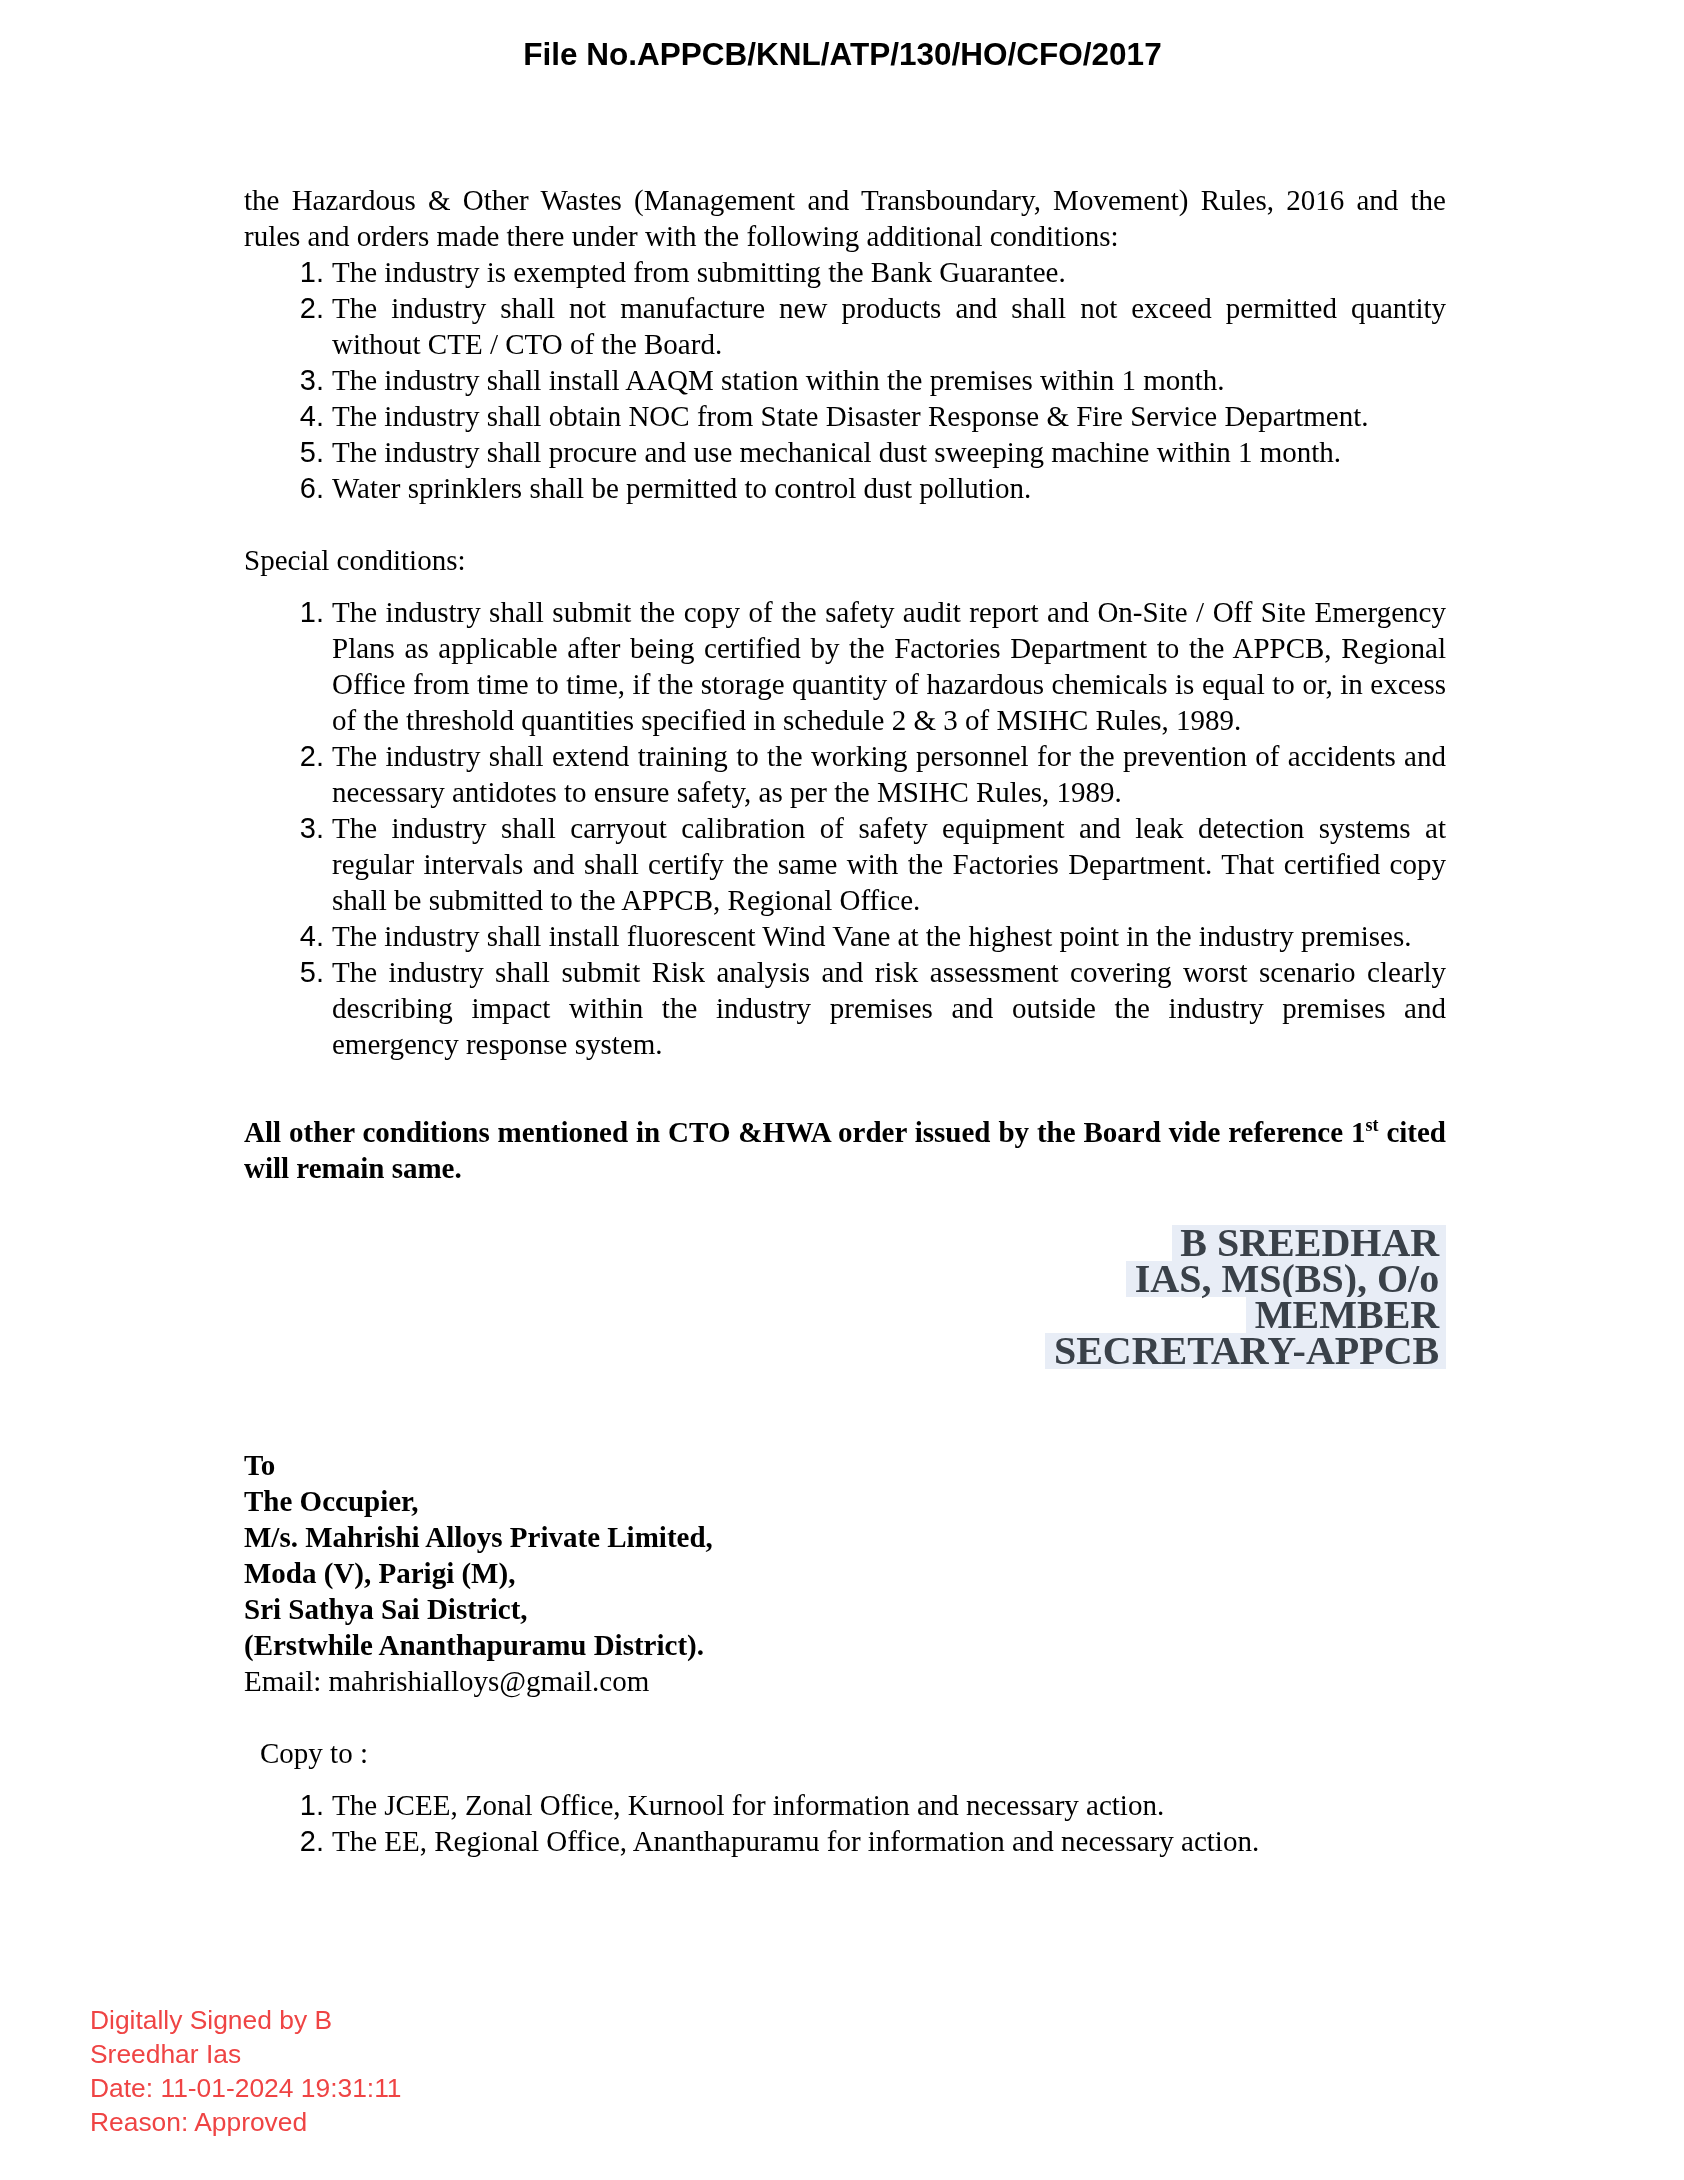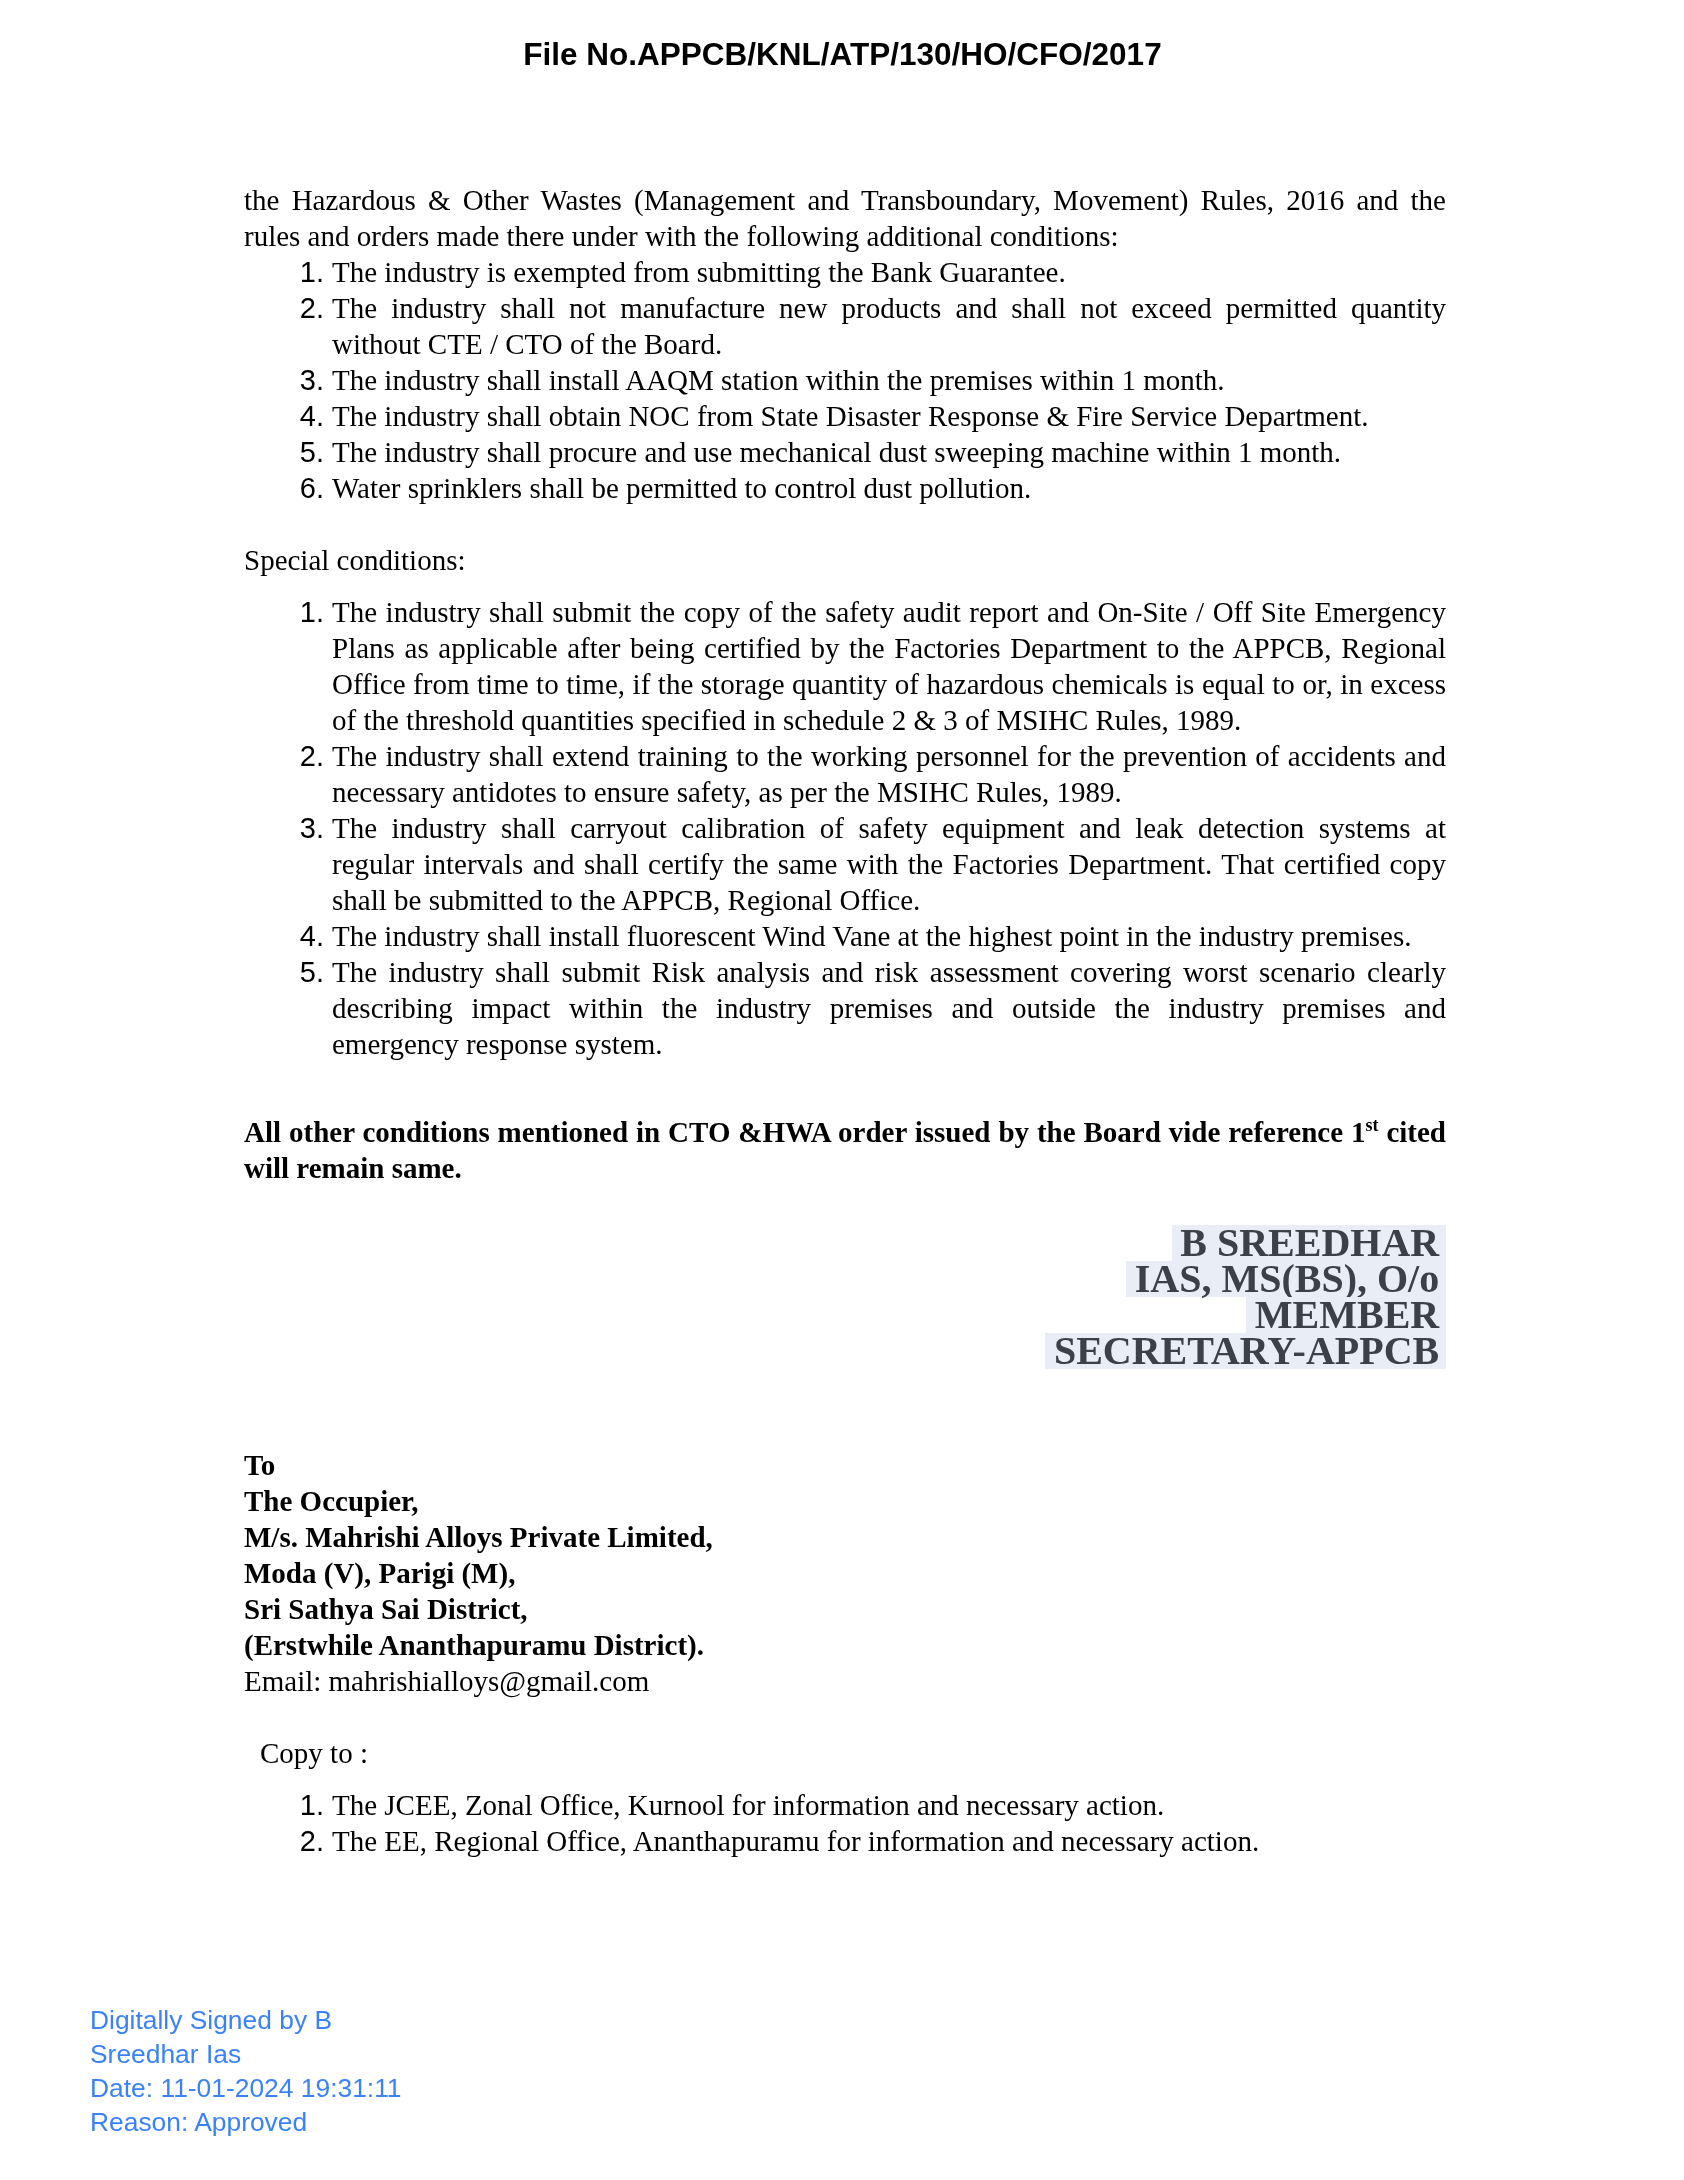--- a/index.html
+++ b/index.html
@@ -69,21 +69,21 @@
   .address .email-line { font-weight: normal; }
   .copyto { margin-top: 36px; }
   .copyto p { margin: 16px; }
   .dsig {
     position: absolute;
     left: 90px;
     top: 2003px;
     font-family: "Liberation Sans", sans-serif;
     font-size: 26.4px;
     line-height: 34px;
-    color: #3b82f6;
+    color: #ef4444;
   }
 </style>
 </head>
 <body>
 
 <div class="page">
 
   <div class="file-no">File No.APPCB/KNL/ATP/130/HO/CFO/2017</div>
 
   <div class="content">

